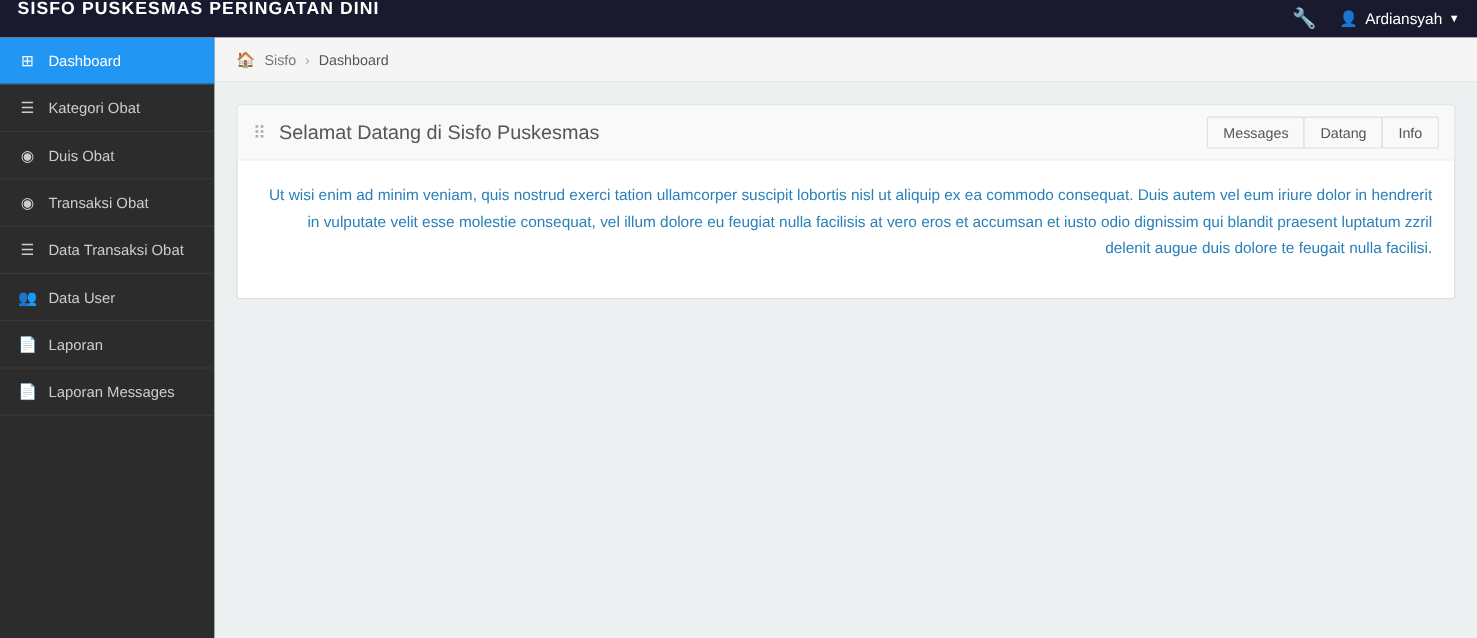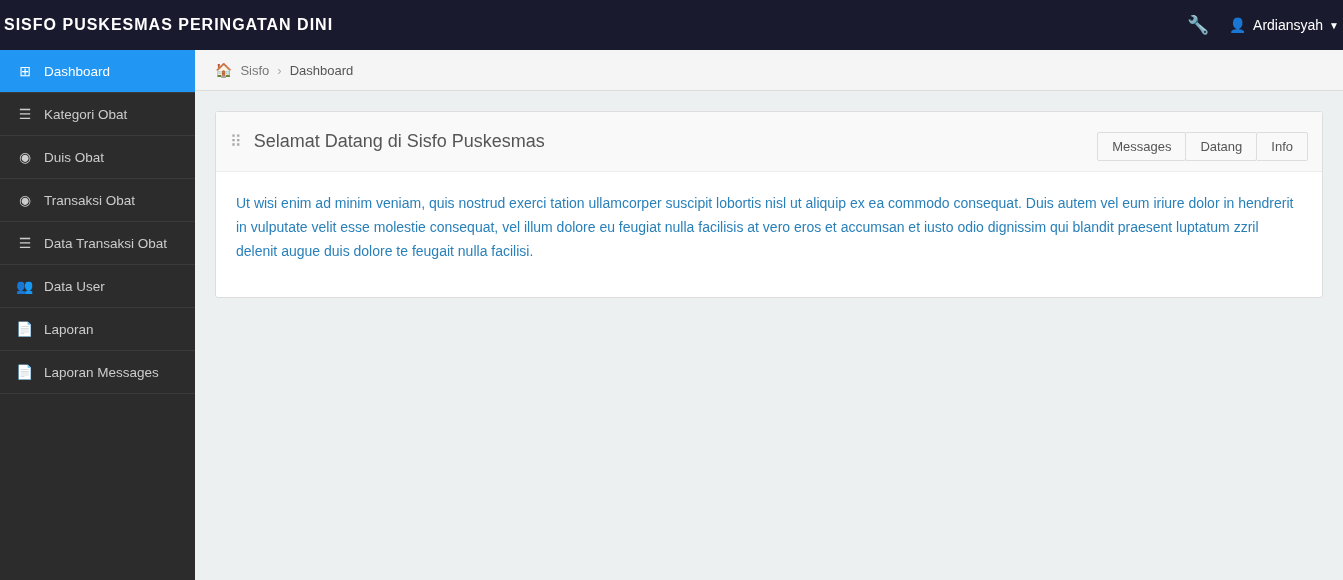--- a/index.html
+++ b/index.html
@@ -3,24 +3,23 @@
   <meta charset="utf-8">
   <style>
     * { margin: 0; padding: 0; box-sizing: border-box; }
     body { font-family: 'Segoe UI', Tahoma, Geneva, Verdana, sans-serif; font-size: 14px; background: #ecf0f1; display: flex; flex-direction: column; height: 580px; overflow: hidden; }
 
     
     .navbar {
       background: #1a1a2e;
       color: #fff;
       display: flex;
-      align-items: center;
       justify-content: space-between;
-      padding: 0 4px;
-      height: 50px;
+      padding: 0 16px;
+      height: 34px;
       flex-shrink: 0;
     }
     .navbar-brand {
       font-size: 16px;
       font-weight: bold;
       letter-spacing: 1px;
       color: #fff;
     }
     .navbar-right {
       display: flex;
@@ -143,39 +142,39 @@
       color: #555;
       font-size: 18px;
     }
     .grid-icon {
       color: #aaa;
       font-size: 16px;
     }
     .panel-tabs {
       display: flex;
       gap: 0;
-      margin-top: 10px;
     }
     .panel-tab {
       padding: 6px 14px;
       font-size: 13px;
       color: #555;
       cursor: pointer;
       border: 1px solid #ddd;
       background: #f9f9f9;
       border-radius: 2px;
       margin-left: -1px;
     }
     .panel-body {
       padding: 20px;
     }
     .panel-body p {
       line-height: 1.7;
       margin-bottom: 14px;
       font-size: 14px;
+      text-align: right;
     }
     .panel-body p.text-blue {
       color: #2980b9;
     }
   </style>
 </head>
 <body>
 
 <div class="navbar">
   <span class="navbar-brand">SISFO PUSKESMAS PERINGATAN DINI</span>

